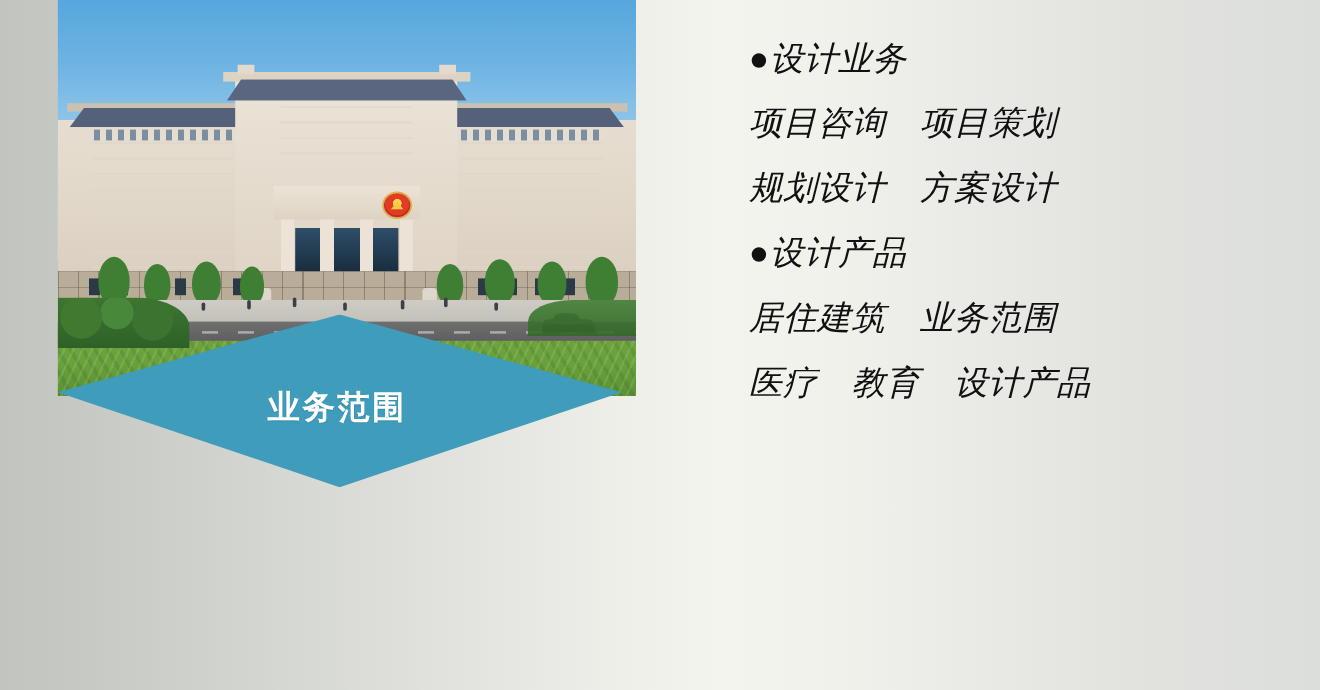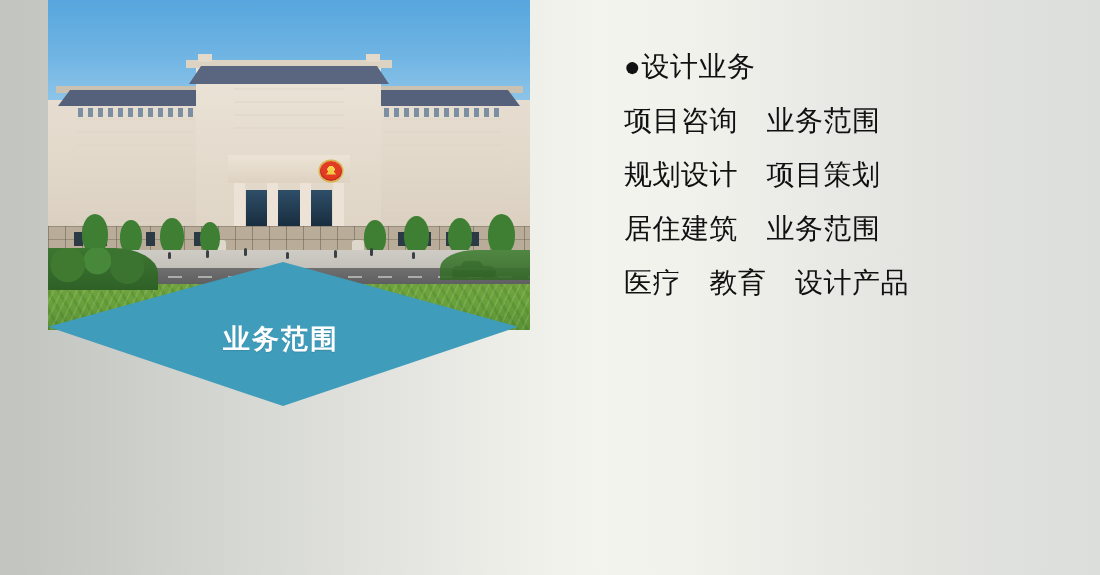--- a/index.html
+++ b/index.html
@@ -271,22 +271,23 @@
     letter-spacing: 2px;
     line-height: 1;
     transform: translate(-2px, 5px);
     text-shadow: 0 1px 1px rgba(0,0,0,.10);
     white-space: nowrap;
   }
 
   
   #textcol {
     position: absolute;
-    left: 624px; top: 40px;
+    left: 624px; top: 22px;
     width: 420px;
+    font-style: italic;
   }
   .tline {
     color: #111111;
     font-size: 28px;
     line-height: 54px;
     height: 54px;
     white-space: pre;
     letter-spacing: .5px;
   }
   .tline.heading { font-weight: normal; }
@@ -366,19 +367,20 @@
     <div class="ph-layer hedge"></div>
     <div class="ph-layer hedge2"></div>
   </div>
 
   <div id="diamond">
     <span id="diamond-label">业务范围</span>
   </div>
 
   <div id="textcol">
     <div class="tline heading">●设计业务</div>
-    <div class="tline">项目咨询　业务范围</div>
-    <div class="tline">规划设计　项目策划</div>
+    <div class="tline">项目咨询　项目策划</div>
+    <div class="tline">规划设计　方案设计</div>
+    <div class="tline heading">●设计产品</div>
     <div class="tline">居住建筑　业务范围</div>
     <div class="tline">医疗　教育　设计产品</div>
   </div>
 
 </div>
 
 </body></html>

